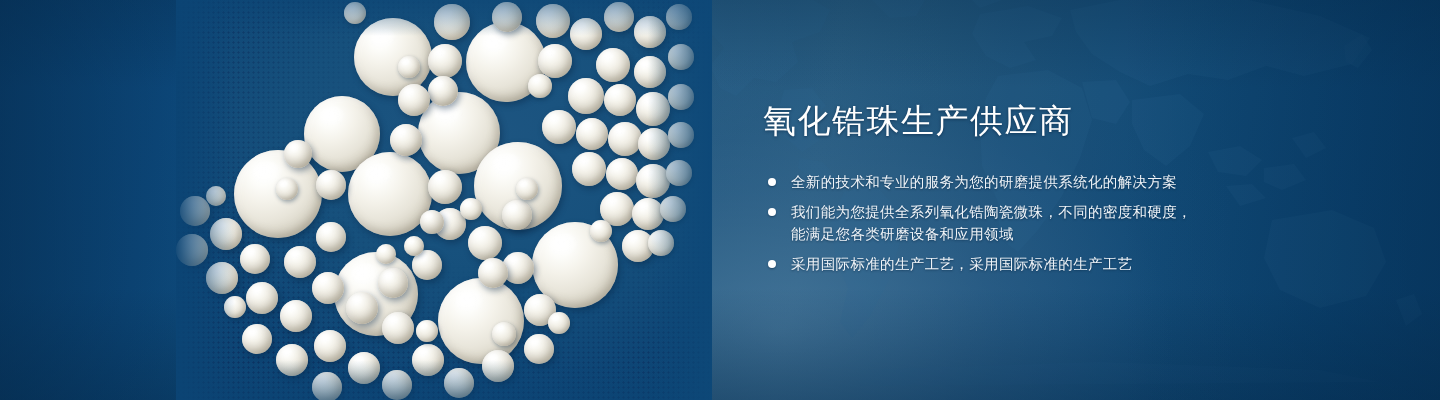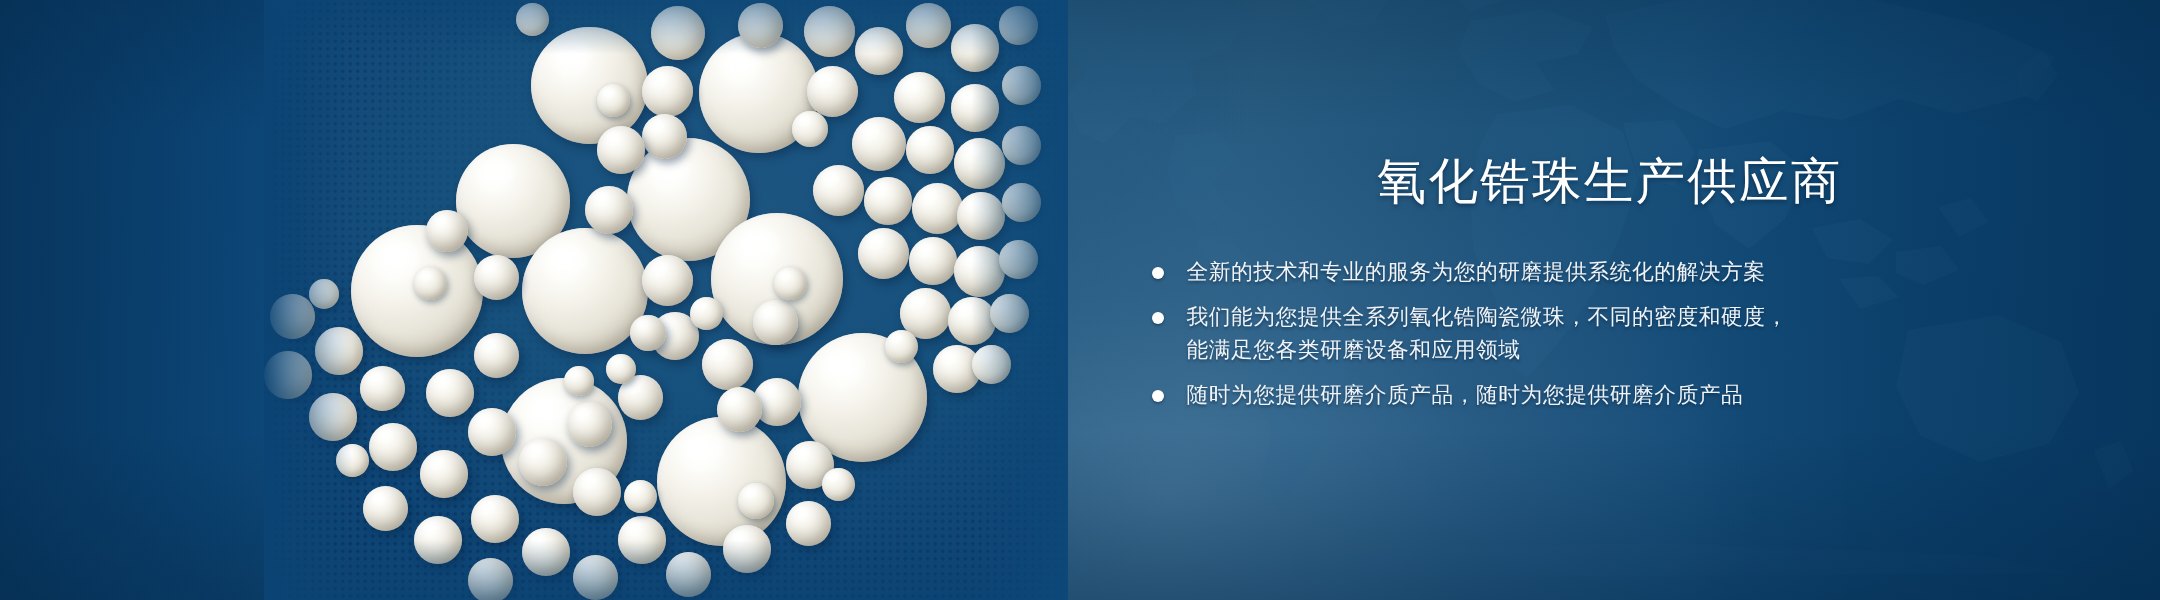--- a/index.html
+++ b/index.html
@@ -122,21 +122,20 @@
   }
   .headline{
     color:#ffffff;
     font-size:33px;
     line-height:1.25;
     letter-spacing:1.5px;
     font-weight:400;
     margin:0 0 30px 0;
     text-shadow:0 1px 3px rgba(3,28,54,0.55);
     white-space:nowrap;
-    text-align:center;
   }
   .bullets{list-style:none;margin:0;padding:0;}
   .bullet{
     position:relative;
     padding-left:28px;
     margin-bottom:8px;
     color:#f0f4f8;
     font-size:14.5px;
     line-height:22px;
     letter-spacing:0.35px;
@@ -313,18 +312,18 @@
         <span class="dot"></span>
         <span>全新的技术和专业的服务为您的研磨提供系统化的解决方案</span>
       </li>
       <li class="bullet">
         <span class="dot"></span>
         <span>我们能为您提供全系列氧化锆陶瓷微珠，不同的密度和硬度，</span>
         <span class="l2">能满足您各类研磨设备和应用领域</span>
       </li>
       <li class="bullet">
         <span class="dot"></span>
-        <span>随时为您提供研磨介质产品，随时为您提供研磨介质产品</span>
+        <span>采用国际标准的生产工艺，采用国际标准的生产工艺</span>
       </li>
     </ul>
   </div>
 
 </div>
 
 </body></html>

